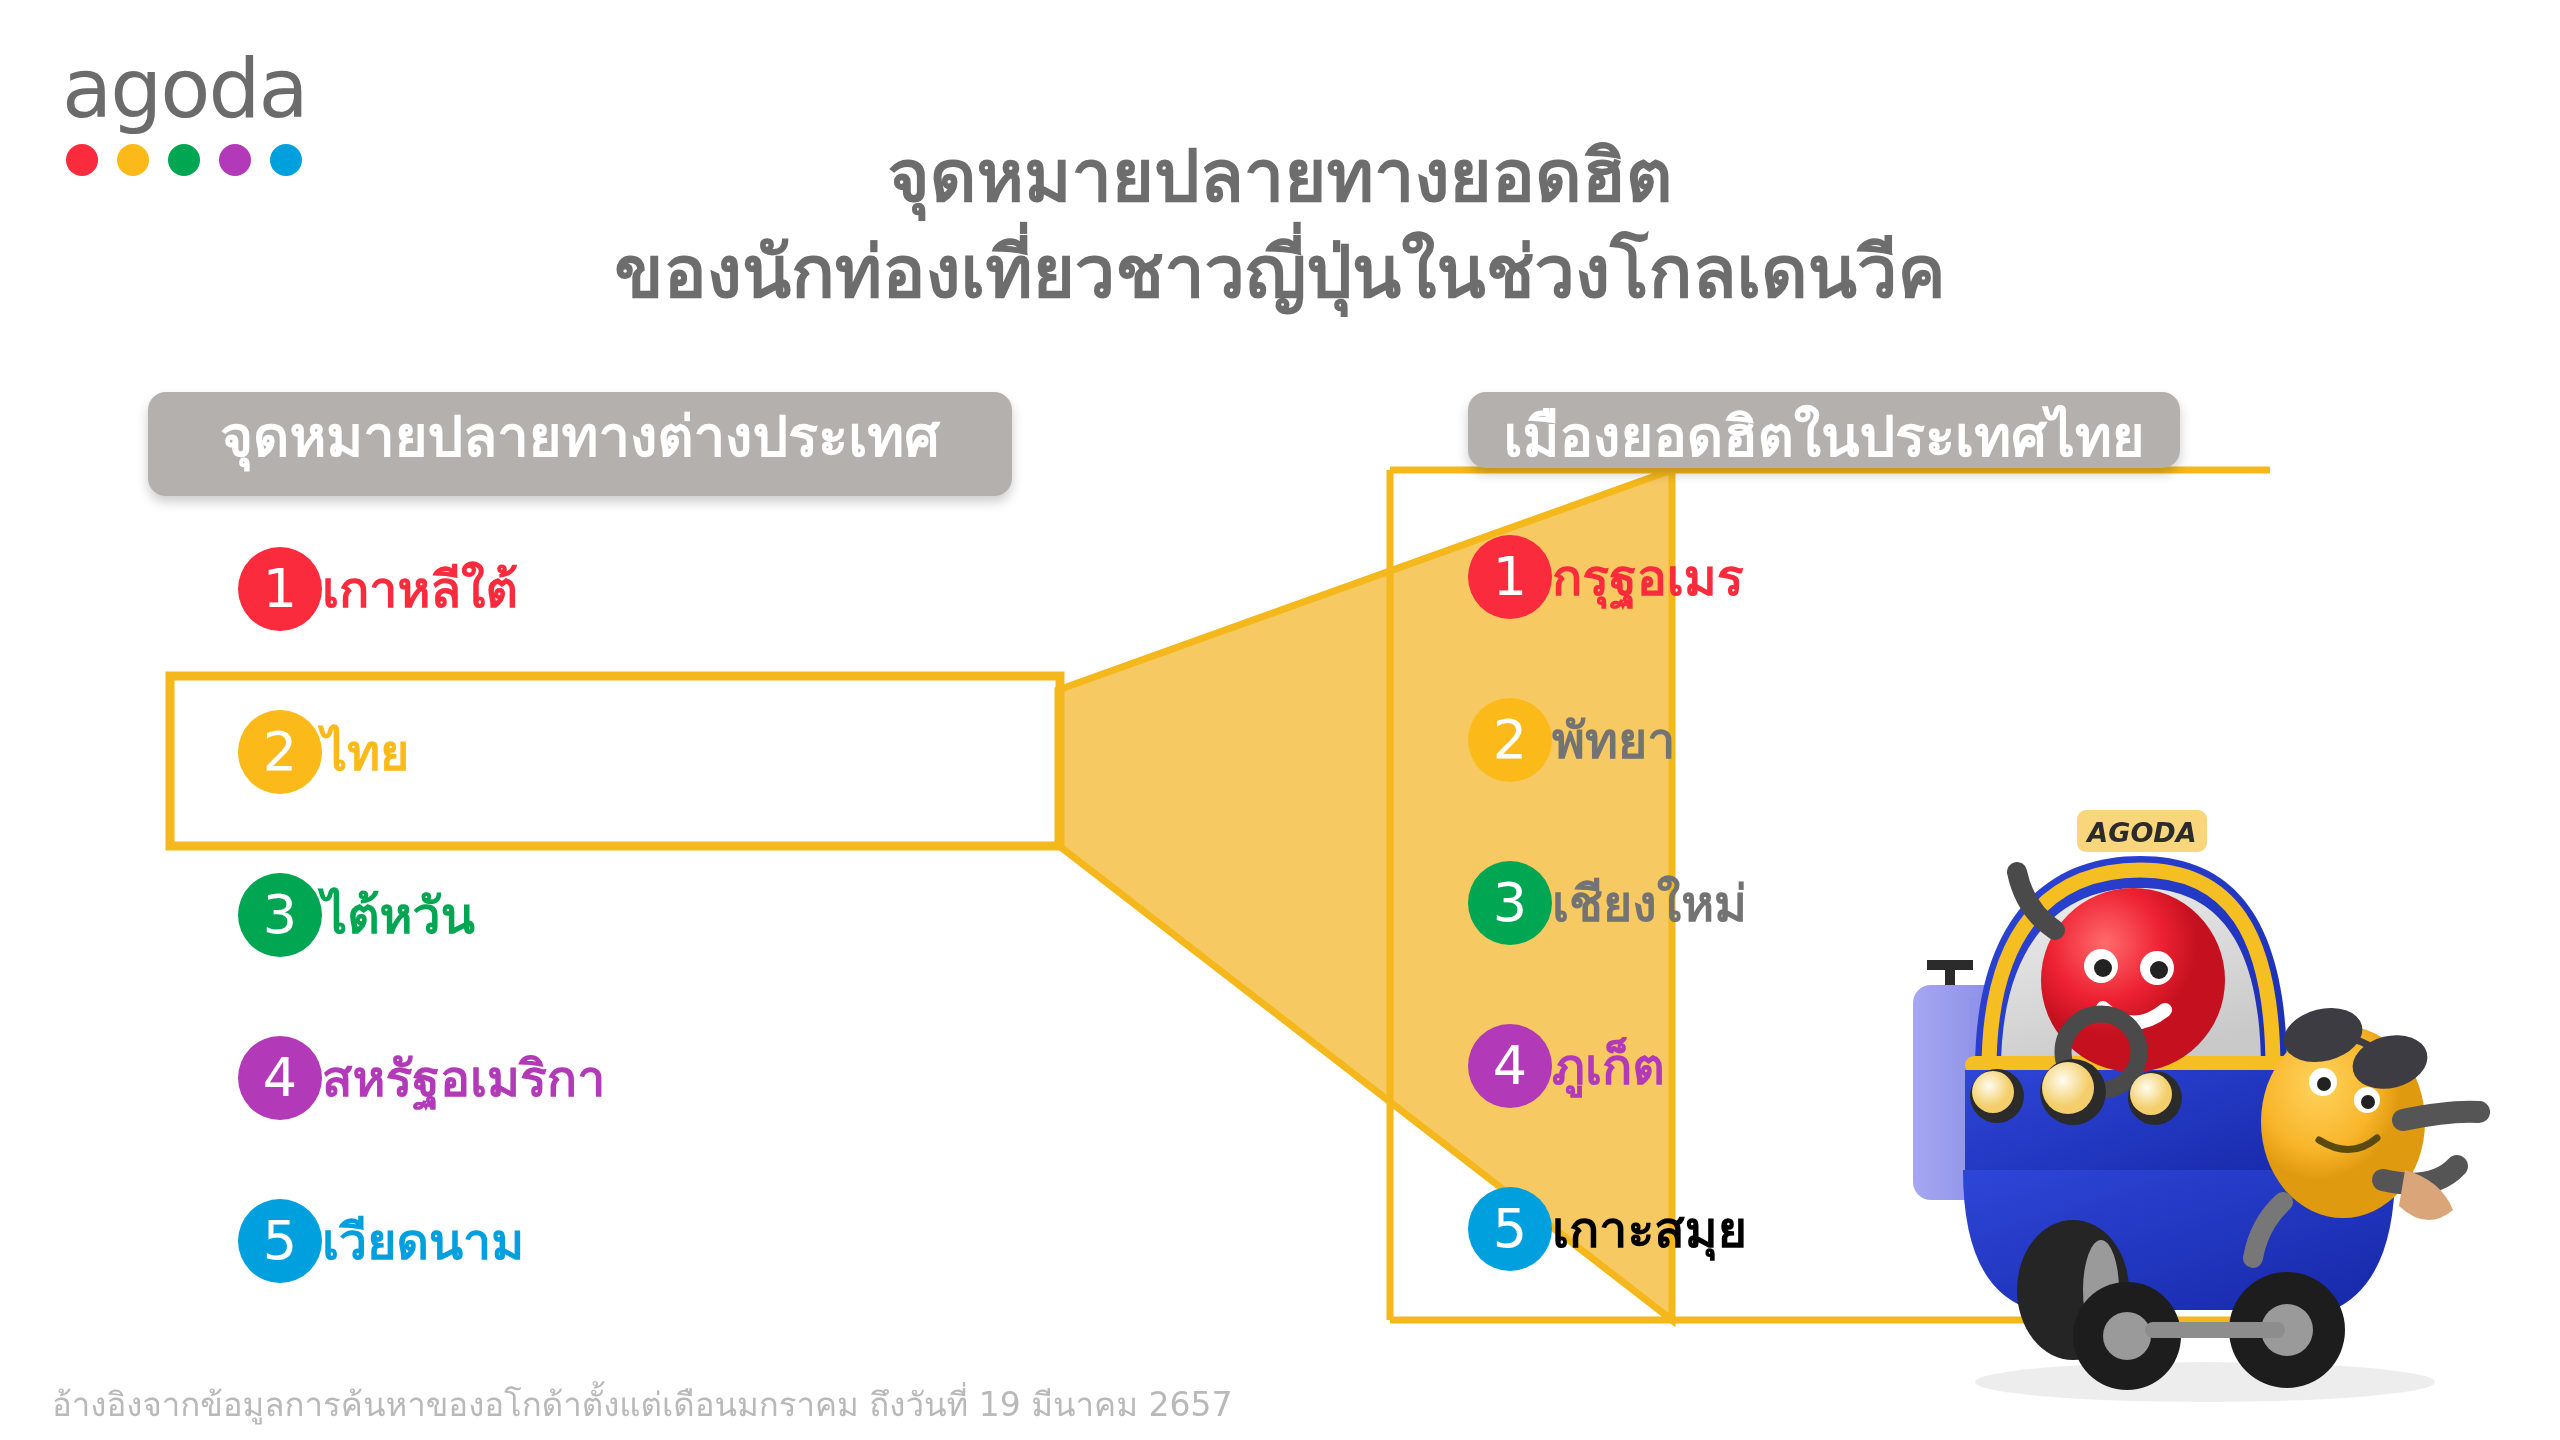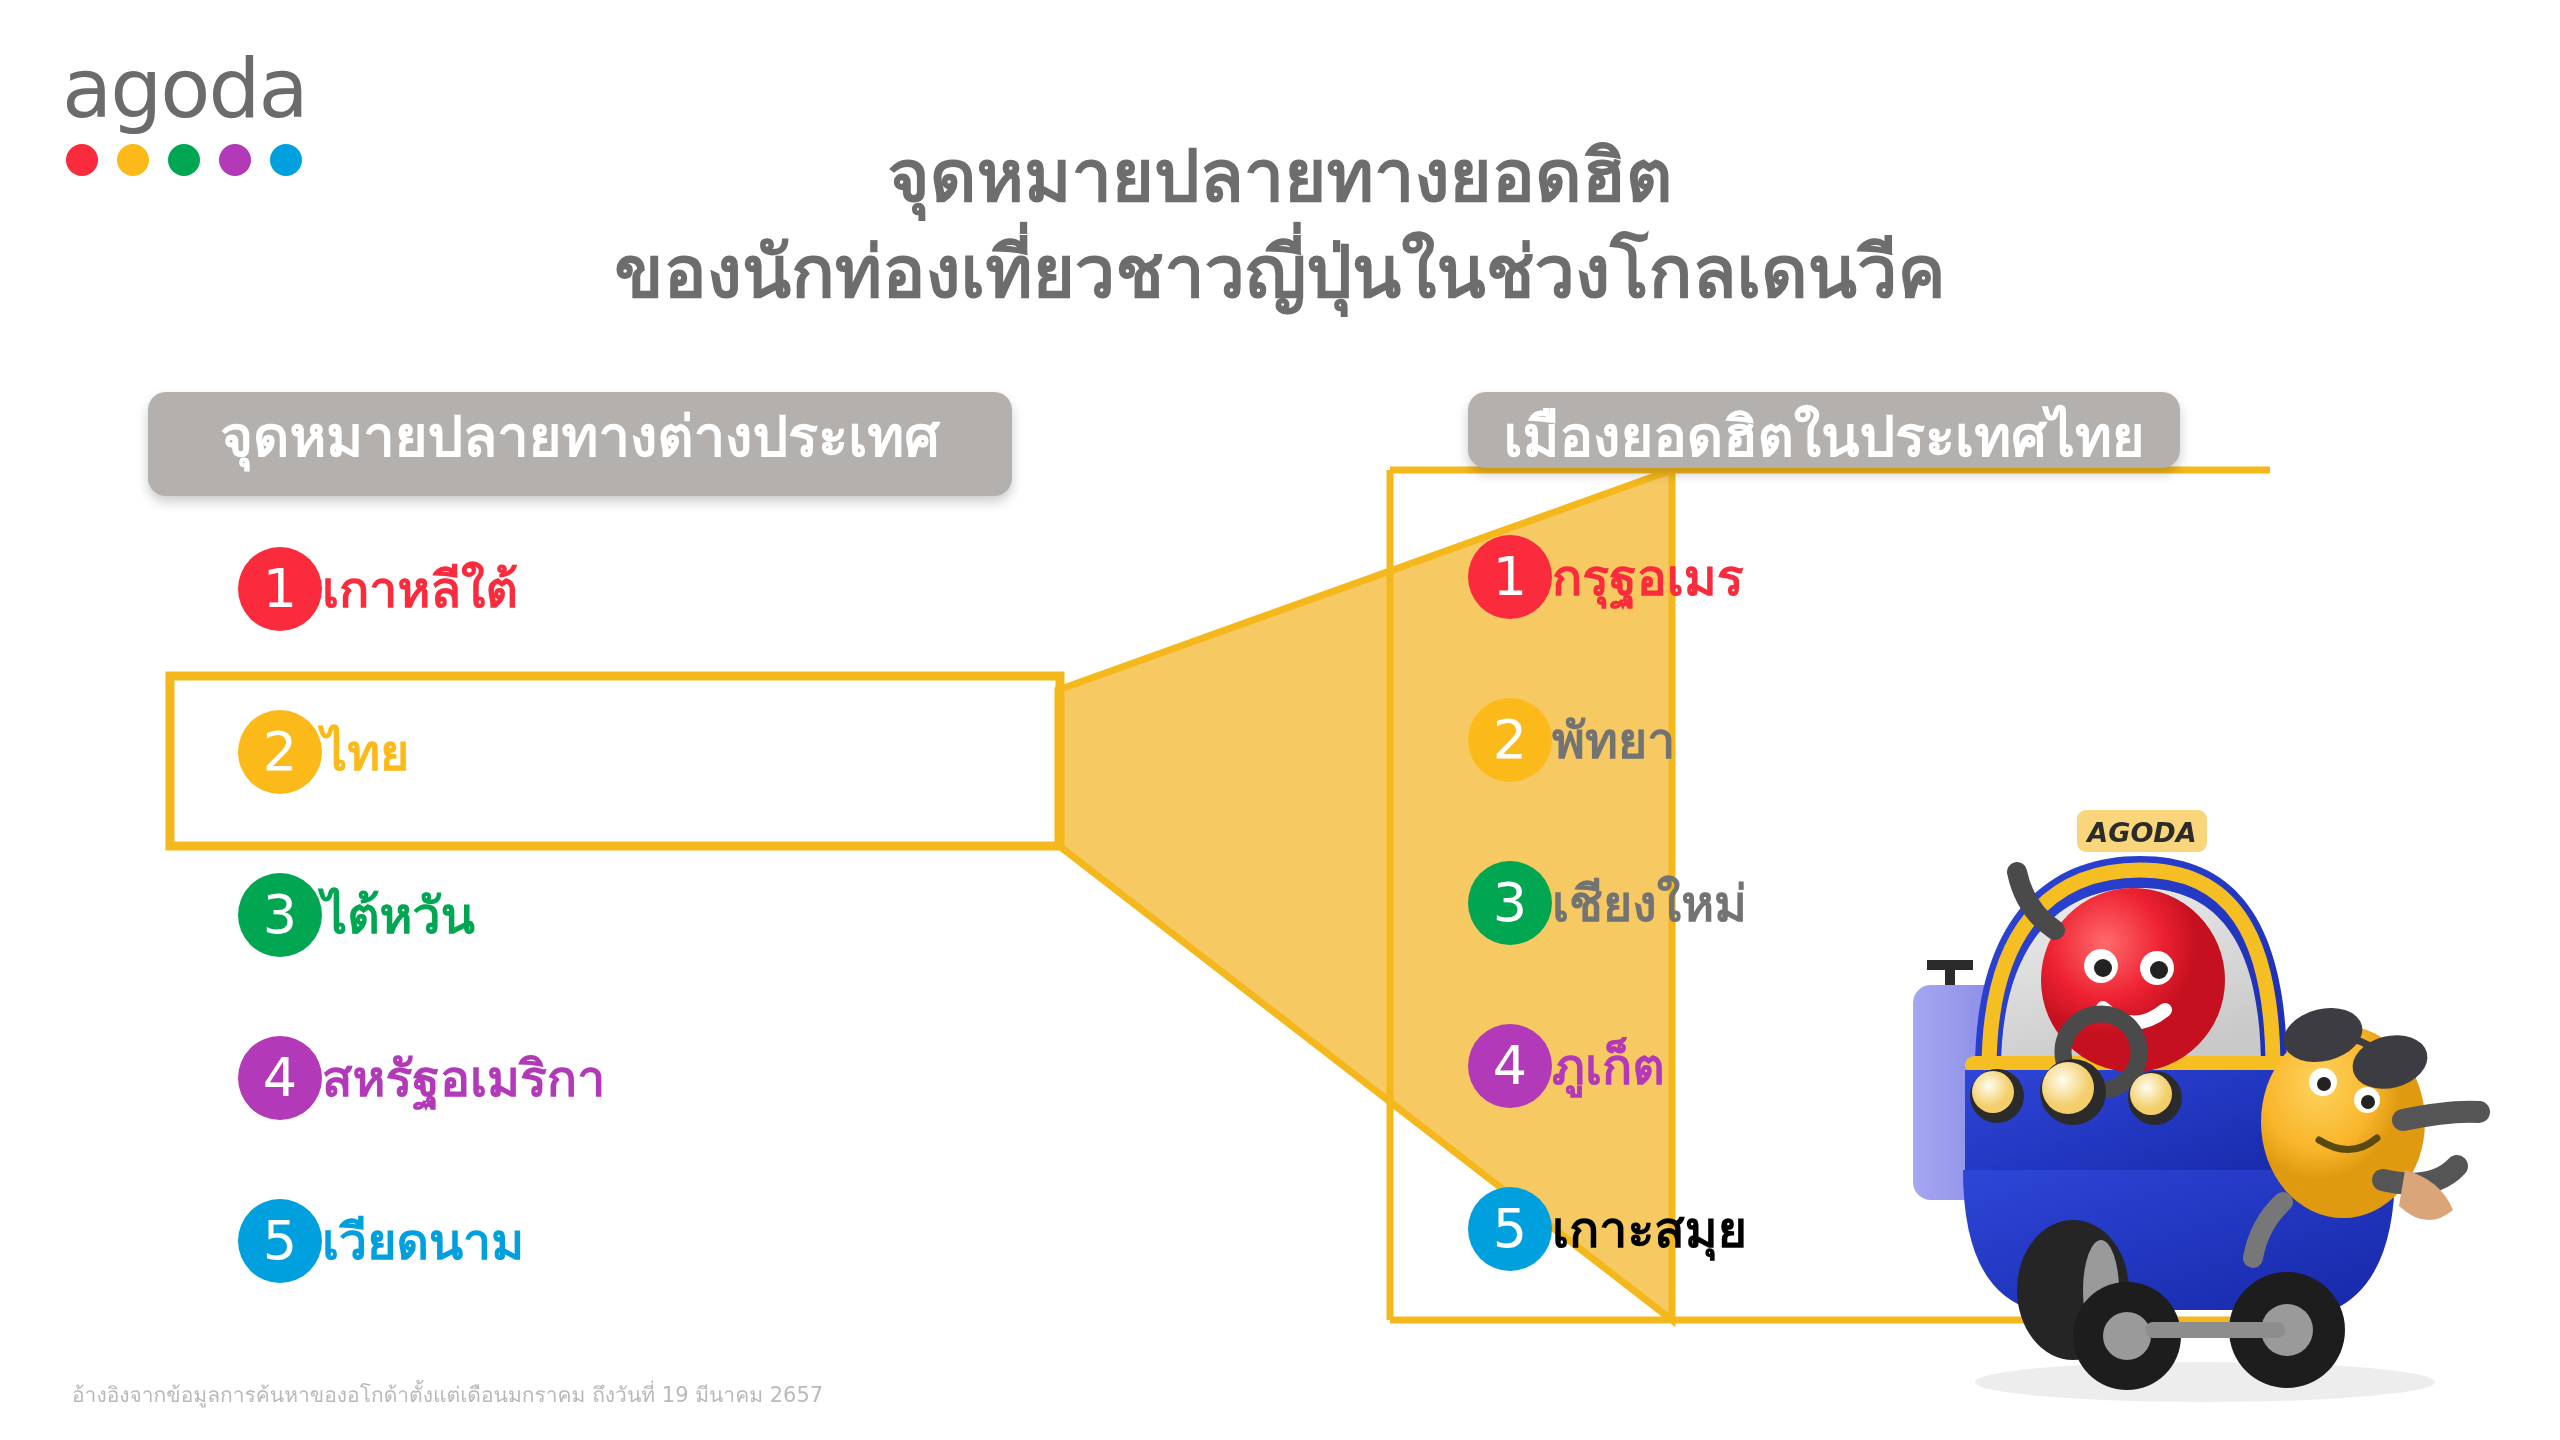--- a/index.html
+++ b/index.html
@@ -65,22 +65,22 @@
     color:#ffffff;font-size:54px;font-weight:400;
     line-height:84px;
   }
   .rank-label{
     font-size:50px;font-weight:bold;
     white-space:nowrap;
   }
 
   
   .footnote{
-    position:absolute;left:72px;top:1378px;
-    font-size:21px;color:#b9b9b9;white-space:nowrap;
+    position:absolute;left:52px;top:1378px;
+    font-size:33px;color:#b9b9b9;white-space:nowrap;
   }
 
   
   .illo{position:absolute;left:1905px;top:770px;width:640px;height:640px;}
 </style>
 </head>
 <body>
 
 <div id="stage">
 

